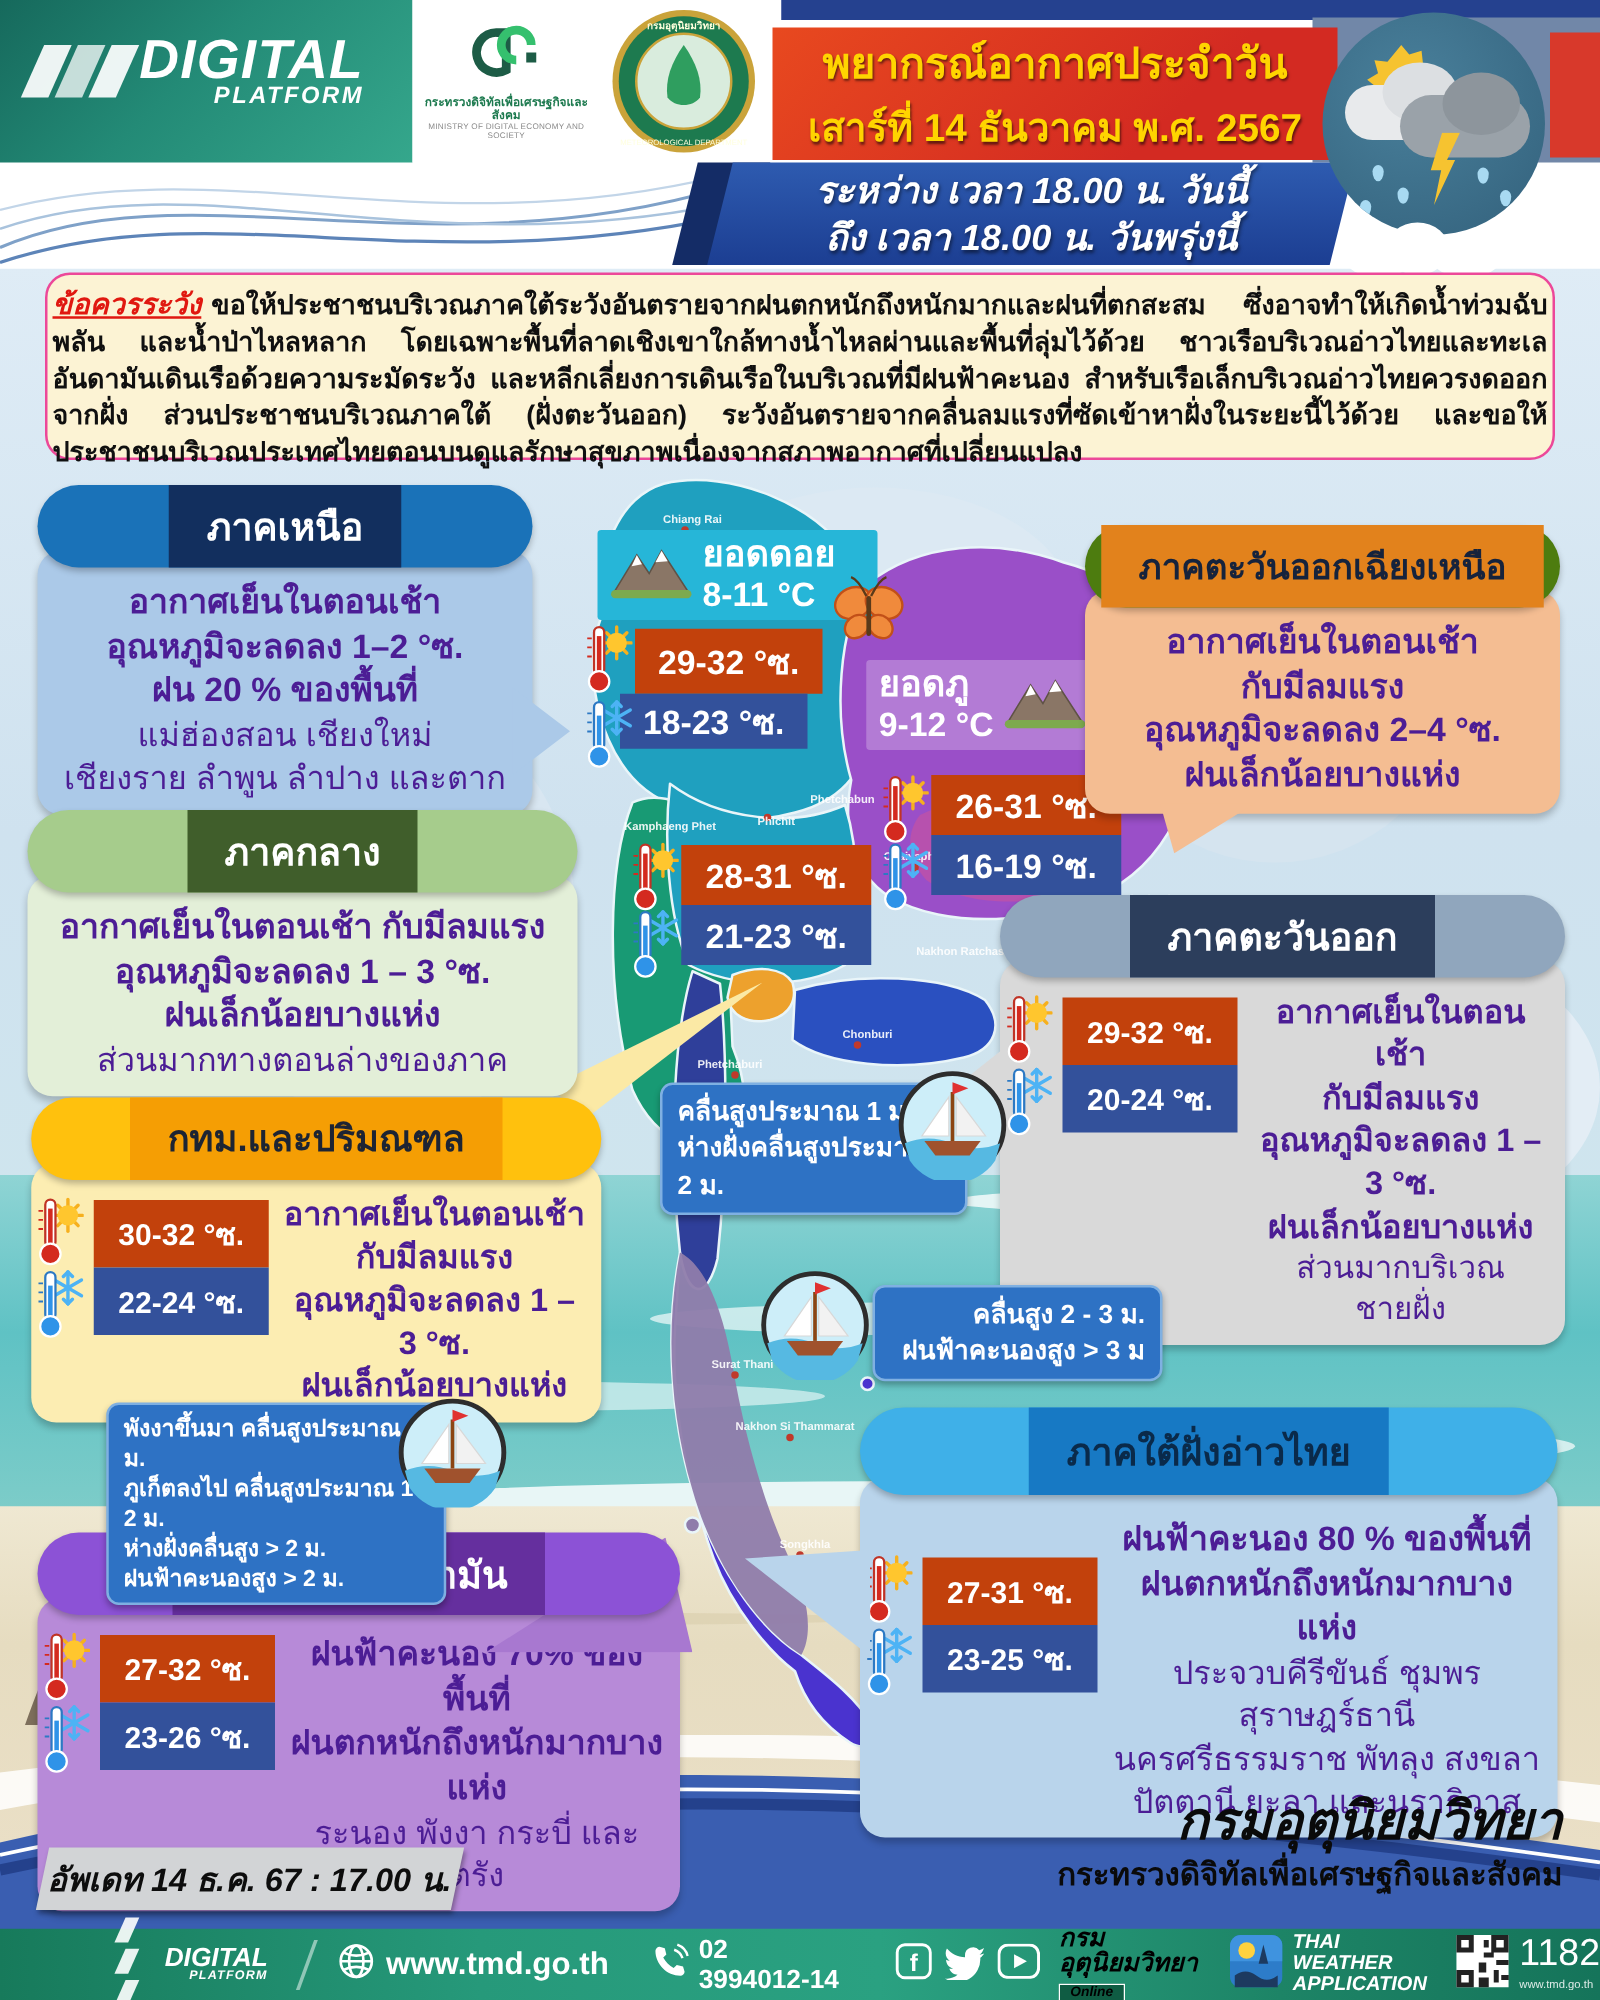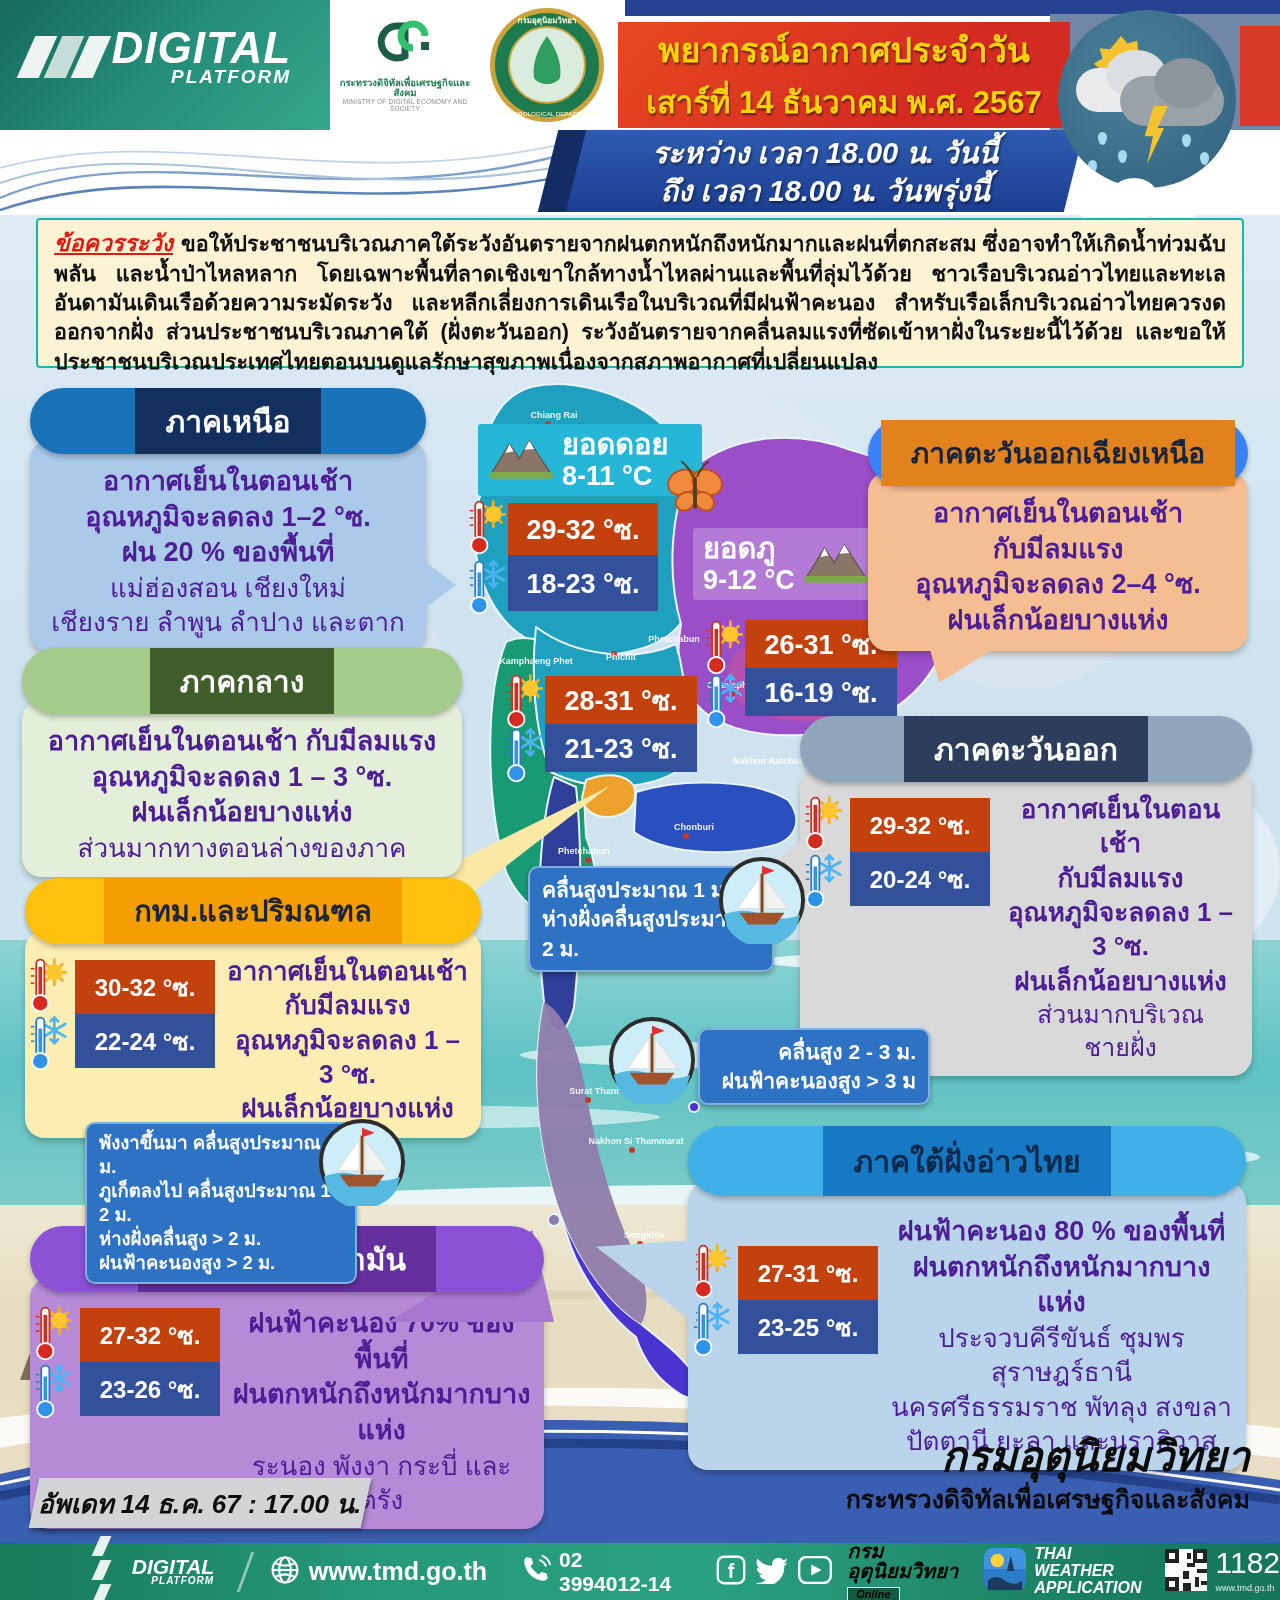--- a/index.html
+++ b/index.html
@@ -48,21 +48,21 @@
   
   .storm{position:absolute;left:1058px;top:10px;width:178px;height:178px;border-radius:50%;background:radial-gradient(circle at 40% 35%,#49809b,#33617c);z-index:14;overflow:hidden;}
   .sun{position:absolute;left:34px;top:26px;width:58px;height:58px;background:#f6c330;
       clip-path:polygon(50% 0,61% 13%,78% 8%,80% 26%,97% 31%,88% 47%,100% 60%,85% 69%,88% 87%,70% 85%,61% 100%,48% 88%,31% 96%,28% 78%,10% 76%,18% 60%,3% 48%,18% 39%,13% 21%,31% 23%);}
   .cl{position:absolute;border-radius:50px;}
   .bolt{position:absolute;left:84px;top:96px;width:26px;height:58px;background:#f6c330;clip-path:polygon(45% 0,100% 0,60% 38%,85% 38%,20% 100%,42% 52%,10% 52%);}
   .drop{position:absolute;width:9px;height:13px;background:#a8daf2;border-radius:50% 50% 50% 50%/40% 40% 60% 60%;}
   .storm-cloud2{position:absolute;left:1075px;top:178px;width:130px;height:46px;z-index:14;}
   .storm-cloud2 b{position:absolute;background:#fff;border-radius:50%;}
   
-  .warning{position:absolute;left:36px;top:218px;width:1208px;height:150px;background:#fcf3d4;border:2px solid #14b8a6;border-radius:4px;z-index:15;padding:8px 16px 6px;color:#101010;font-size:21.5px;line-height:1.37;font-weight:600;text-align:justify;}
+  .warning{position:absolute;left:36px;top:218px;width:1208px;height:150px;background:#fcf3d4;border:2px solid #ec4899;border-radius:20px;z-index:15;padding:8px 4px 6px;color:#101010;font-size:21.5px;line-height:1.37;font-weight:600;text-align:justify;}
   .warning .wl{color:#e01810;font-weight:800;font-style:italic;text-decoration:underline;font-size:23px;margin-right:8px;}
   
   .mapwrap{position:absolute;left:436px;top:372px;width:540px;height:1030px;z-index:2;}
   .maplabel{position:absolute;z-index:3;color:#fff;}
   .peakbox{display:flex;align-items:center;border-radius:3px;padding:4px 10px;gap:8px;}
   .peakbox .pk1{font-size:29px;font-weight:700;line-height:1.15;}
   .peakbox .pk2{font-size:27px;font-weight:600;}
   .tchip{display:flex;align-items:center;justify-content:center;color:#fff;font-weight:700;}
   .hot{background:#c2410c;} .cold{background:#33519b;}
   .ticon{position:absolute;z-index:4;}
@@ -256,21 +256,21 @@
         </g>
         <rect x="7" y="4" width="9" height="42" rx="4.5" fill="#fff" stroke="#2c79c4" stroke-width="2"></rect>
         <rect x="9.5" y="16" width="4" height="28" fill="#2f93e8"></rect>
         <circle cx="11.5" cy="52" r="9" fill="#2f93e8" stroke="#fff" stroke-width="2"></circle>
         <g stroke="#2c79c4" stroke-width="1.6">
           <line x1="1" y1="14" x2="5" y2="14"></line>
           <line x1="1" y1="22" x2="5" y2="22"></line>
           <line x1="1" y1="30" x2="5" y2="30"></line>
         </g>
       </svg></span>
-  <div class="maplabel tchip cold" style="left:508px;top:555px;width:150px;height:56px;font-size:27px;">18-23 °ซ.</div>
+  <div class="maplabel tchip cold" style="left:496px;top:555px;width:150px;height:44px;font-size:27px;">18-23 °ซ.</div>
 
   <span class="ticon" style="left:705px;top:618px;"><svg width="38" height="58" viewBox="0 0 40 64">
         <g stroke="#f6b01e" stroke-width="3" stroke-linecap="round">
           <line x1="27" y1="4" x2="27" y2="10"></line>
           <line x1="27" y1="26" x2="27" y2="32"></line>
           <line x1="14" y1="18" x2="20" y2="18"></line>
           <line x1="34" y1="18" x2="40" y2="18"></line>
           <line x1="18" y1="9" x2="22" y2="13"></line>
           <line x1="32" y1="23" x2="36" y2="27"></line>
           <line x1="36" y1="9" x2="32" y2="13"></line>
@@ -361,21 +361,21 @@
       <div class="ln b">อากาศเย็นในตอนเช้า</div>
       <div class="ln b">อุณหภูมิจะลดลง 1–2 °ซ.</div>
       <div class="ln b">ฝน 20 % ของพื้นที่</div>
       <div class="ln r">แม่ฮ่องสอน เชียงใหม่</div>
       <div class="ln r">เชียงราย ลำพูน ลำปาง และตาก</div>
       <div class="ptr" style="right:-30px;top:110px;width:46px;height:70px;background:#abc9e8;clip-path:polygon(0 0,100% 50%,0 100%);"></div>
     </div>
   </div>
 
   <div class="card" style="left:868px;top:420px;width:380px;">
-    <div class="pill" style="background:#3b82f6;justify-content:center;">
+    <div class="pill" style="background:#4d7c0f;justify-content:center;">
       <div class="pill-inner" style="background:#e2821c;color:#16233c;font-size:28px;">ภาคตะวันออกเฉียงเหนือ</div>
     </div>
     <div class="cbody" style="background:#f4bd92;">
       <div class="ln b">อากาศเย็นในตอนเช้า</div>
       <div class="ln b">กับมีลมแรง</div>
       <div class="ln b">อุณหภูมิจะลดลง 2–4 °ซ.</div>
       <div class="ln b">ฝนเล็กน้อยบางแห่ง</div>
       <div class="ptr" style="left:60px;bottom:-32px;width:76px;height:40px;background:#f4bd92;clip-path:polygon(0 0,100% 0,15% 100%);"></div>
     </div>
   </div>

